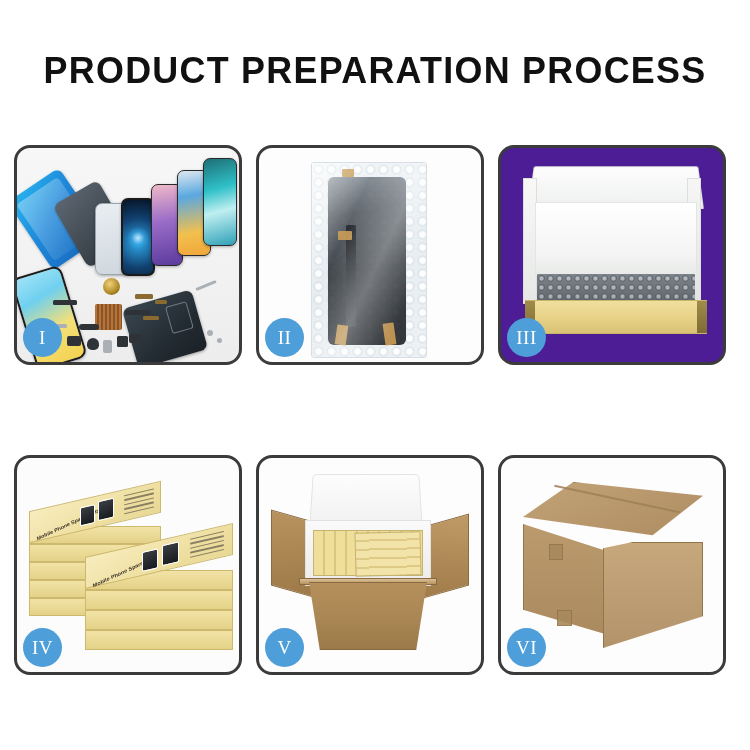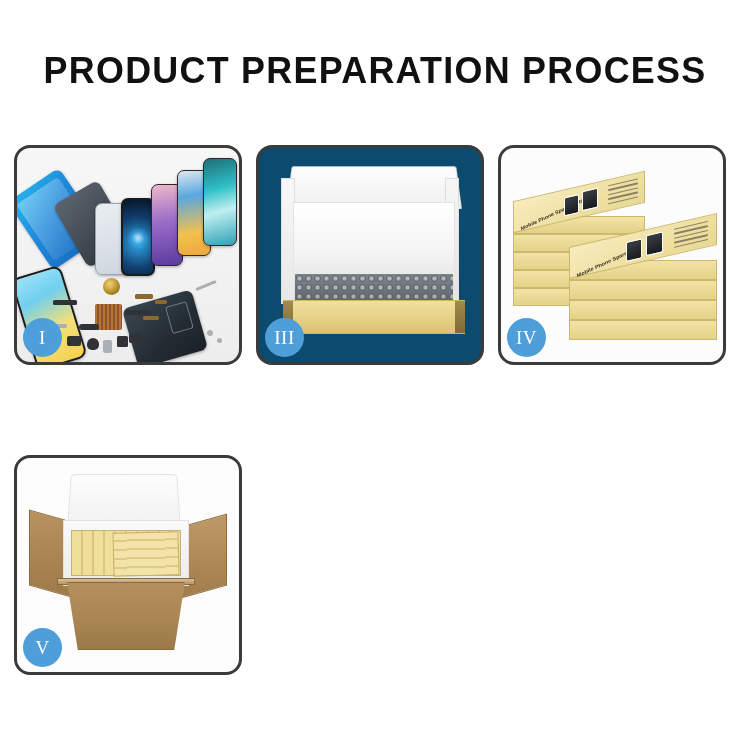--- a/index.html
+++ b/index.html
@@ -128,21 +128,21 @@
     border-radius: 6px; opacity: .86;
   }
   .inner-screen::after{ content:""; position:absolute; left:18px; top:48px; width:10px; bottom:18px;
     background: linear-gradient(180deg,#0c0f12,#2a3036); border-radius:2px; }
   .tape { position:absolute; background:#c79a55; border-radius:1px; opacity:.92; }
   .bub-sheen { position:absolute; inset:0;
     background: linear-gradient(115deg, rgba(255,255,255,.55) 0%, rgba(255,255,255,0) 32%,
                 rgba(255,255,255,.3) 55%, rgba(255,255,255,0) 78%); }
 
   
-  .p3 { background: #0c4a6e; padding-left: 28px; }
+  .p3 { background: #4c1d95; padding-left: 28px; }
   .box3-lid { position:absolute; left:30px; top:16px; width:170px; height:46px;
     background: linear-gradient(180deg,#fdfdfd,#eef0ef); border:1px solid #dfe2e1;
     border-radius: 2px 2px 0 0; transform: perspective(260px) rotateX(22deg); }
   .box3-foam { position:absolute; left:34px; top:54px; width:162px; height:74px;
     background: linear-gradient(180deg,#ffffff 0%,#f3f4f3 70%,#e8eae8 100%);
     border:1px solid #e3e5e4; }
   .box3-grey { position:absolute; left:36px; top:126px; width:158px; height:30px;
     background:
       radial-gradient(circle at 50% 50%, rgba(255,255,255,.45) 22%, rgba(80,88,96,.55) 46%, rgba(0,0,0,0) 60%) 0 0/9px 9px,
       linear-gradient(180deg,#7d848b,#5d646b);
@@ -252,20 +252,35 @@
           <div class="prt" style="left:108px;top:162px;width:26px;height:5px;"></div>
           <div class="prt g" style="left:126px;top:168px;width:16px;height:4px;"></div>
           <div class="prt s" style="left:178px;top:136px;width:22px;height:3px;transform:rotate(-22deg);"></div>
           <div class="prt s" style="left:190px;top:182px;width:6px;height:6px;border-radius:50%;"></div>
           <div class="prt s" style="left:200px;top:190px;width:5px;height:5px;border-radius:50%;"></div>
         </div>
         <div class="badge">I</div>
       </div>
     </div>
 
+    <div class="cell">
+      <div class="panel p2">
+        <div class="stage">
+          <div class="bubble-bag">
+            <div class="inner-screen"></div>
+            <div class="tape" style="left:30px;top:6px;width:12px;height:8px;"></div>
+            <div class="tape" style="left:26px;top:68px;width:14px;height:9px;"></div>
+            <div class="tape" style="left:24px;top:162px;width:11px;height:20px;transform:rotate(8deg);"></div>
+            <div class="tape" style="left:72px;top:160px;width:11px;height:22px;transform:rotate(-8deg);"></div>
+            <div class="bub-sheen"></div>
+          </div>
+        </div>
+        <div class="badge">II</div>
+      </div>
+    </div>
 
     <div class="cell">
       <div class="panel p3">
         <div class="stage">
           <div class="box3-lid"></div>
           <div class="box3-wallL"></div>
           <div class="box3-wallR"></div>
           <div class="box3-foam"></div>
           <div class="box3-grey"></div>
           <div class="box3-front"></div>
@@ -330,15 +345,28 @@
           <div class="v-foam"></div>
           <div class="v-yellow"></div>
           <div class="v-yellow2"></div>
           <div class="v-rim"></div>
           <div class="v-front"></div>
         </div>
         <div class="badge">V</div>
       </div>
     </div>
 
+    <div class="cell">
+      <div class="panel p6">
+        <div class="stage">
+          <div class="c-top"></div>
+          <div class="c-seam"></div>
+          <div class="c-left"></div>
+          <div class="c-right"></div>
+          <div class="c-tape" style="left:48px;top:86px;width:14px;height:16px;"></div>
+          <div class="c-tape" style="left:56px;top:152px;width:15px;height:16px;"></div>
+        </div>
+        <div class="badge">VI</div>
+      </div>
+    </div>
 
   </div>
 </div>
 
 </body></html>

